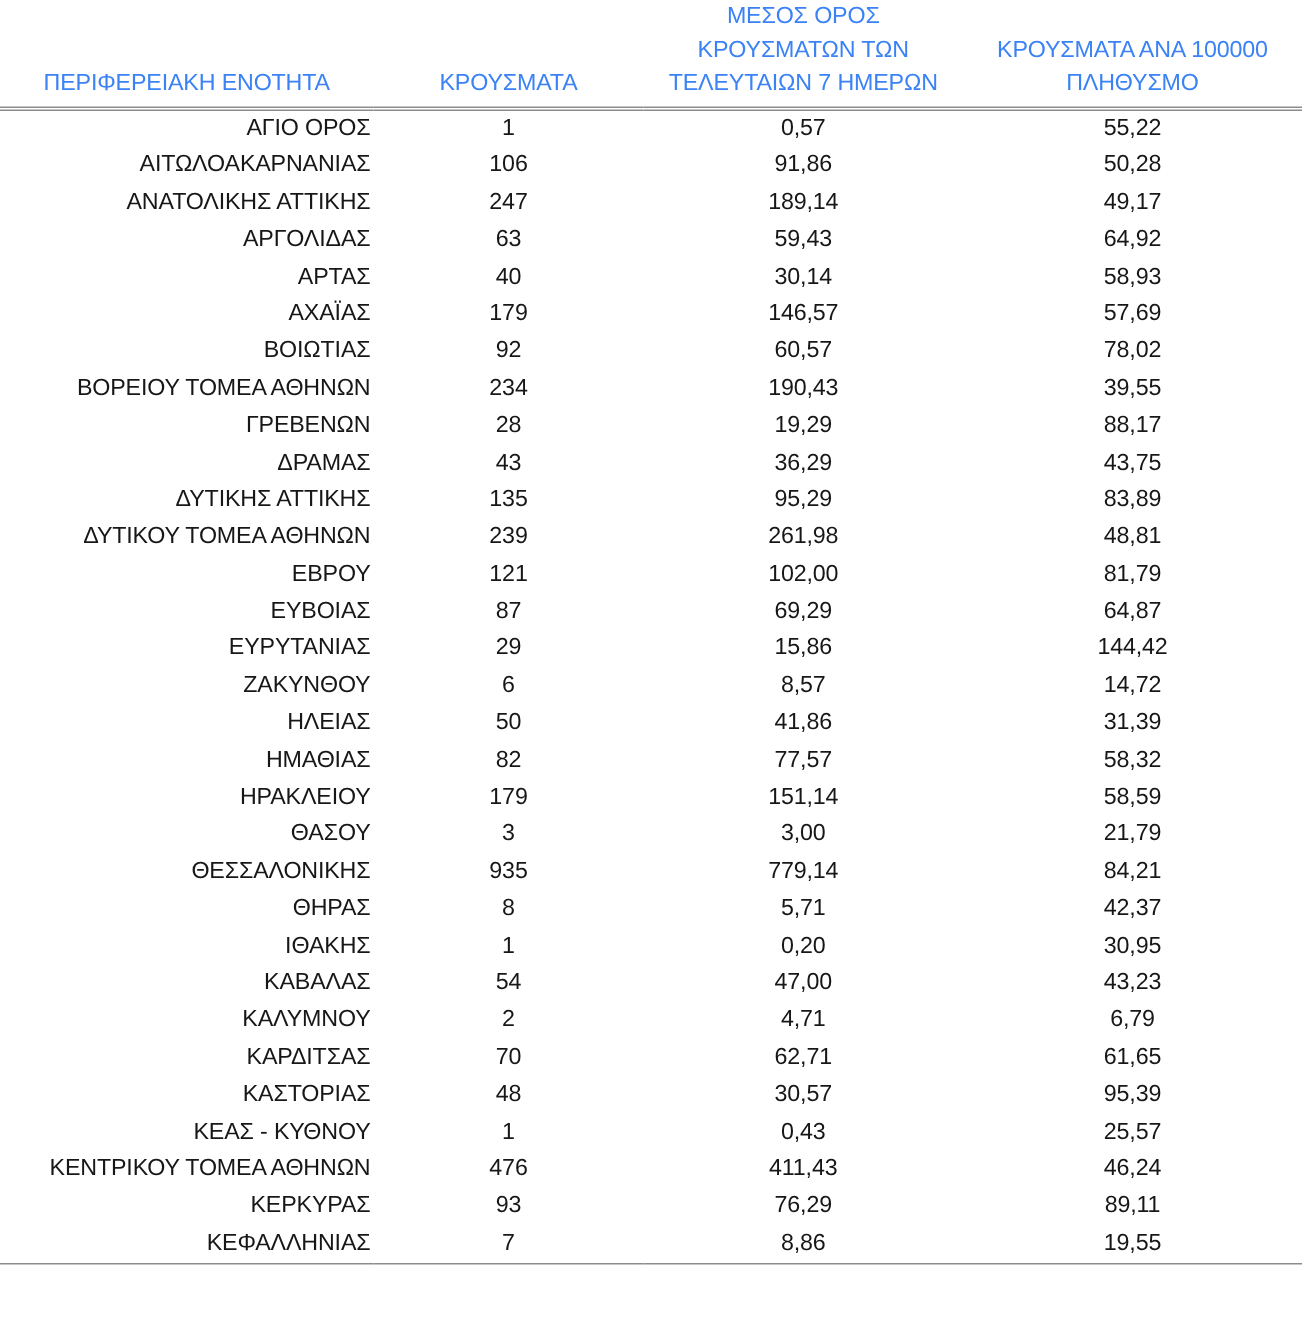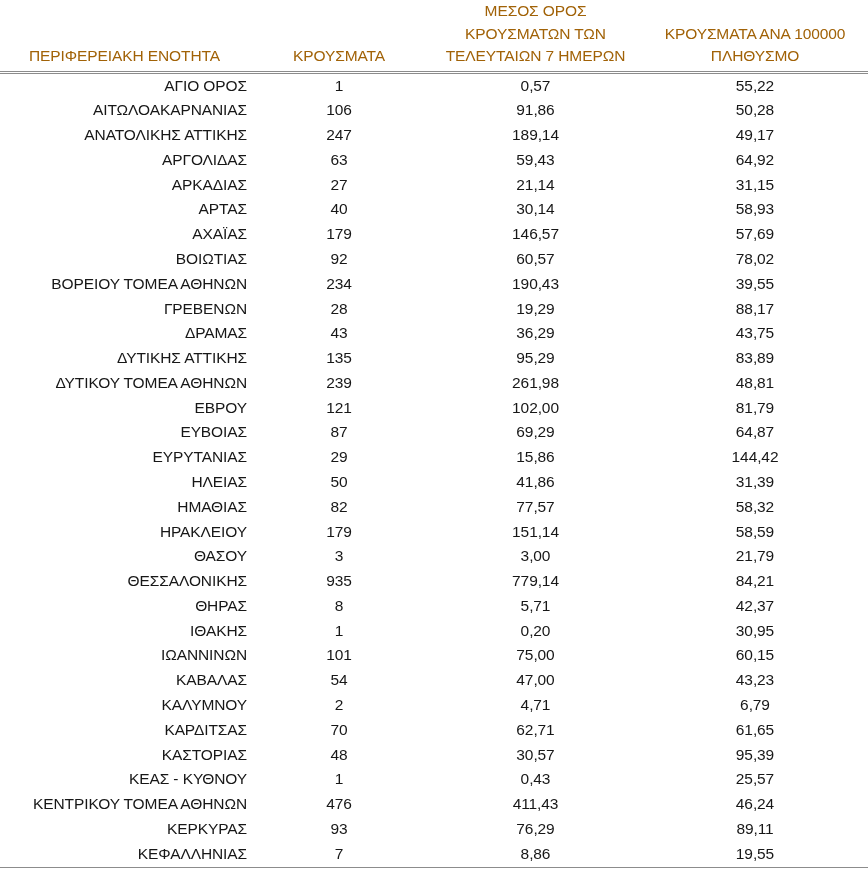--- a/index.html
+++ b/index.html
@@ -34,21 +34,21 @@
 
   thead th {
     font-weight: normal;
     font-size: 15.5px;
     line-height: 22.5px;
     text-align: center;
     vertical-align: bottom;
     padding: 0 2px 3px 2px;
     letter-spacing: -0.1px;
     white-space: pre-line;
-    color: #a16207;
+    color: #3b82f6;
   }
   thead tr.head-row {
     height: 71px;
   }
   
   thead tr.head-row th {
     border-bottom: 3px double #8c8c8c;
     box-shadow: inset 0 -1px 0 0 #ffffff;
   }
 
@@ -110,26 +110,20 @@
           <td class="num">189,14</td>
           <td class="num">49,17</td>
         </tr>
         <tr>
           <td class="region">ΑΡΓΟΛΙΔΑΣ</td>
           <td class="num">63</td>
           <td class="num">59,43</td>
           <td class="num">64,92</td>
         </tr>
         <tr>
-          <td class="region">ΑΡΚΑΔΙΑΣ</td>
-          <td class="num">27</td>
-          <td class="num">21,14</td>
-          <td class="num">31,15</td>
-        </tr>
-        <tr>
           <td class="region">ΑΡΤΑΣ</td>
           <td class="num">40</td>
           <td class="num">30,14</td>
           <td class="num">58,93</td>
         </tr>
         <tr>
           <td class="region">ΑΧΑΪΑΣ</td>
           <td class="num">179</td>
           <td class="num">146,57</td>
           <td class="num">57,69</td>
@@ -182,20 +176,26 @@
           <td class="num">69,29</td>
           <td class="num">64,87</td>
         </tr>
         <tr>
           <td class="region">ΕΥΡΥΤΑΝΙΑΣ</td>
           <td class="num">29</td>
           <td class="num">15,86</td>
           <td class="num">144,42</td>
         </tr>
         <tr>
+          <td class="region">ΖΑΚΥΝΘΟΥ</td>
+          <td class="num">6</td>
+          <td class="num">8,57</td>
+          <td class="num">14,72</td>
+        </tr>
+        <tr>
           <td class="region">ΗΛΕΙΑΣ</td>
           <td class="num">50</td>
           <td class="num">41,86</td>
           <td class="num">31,39</td>
         </tr>
         <tr>
           <td class="region">ΗΜΑΘΙΑΣ</td>
           <td class="num">82</td>
           <td class="num">77,57</td>
           <td class="num">58,32</td>
@@ -224,26 +224,20 @@
           <td class="num">5,71</td>
           <td class="num">42,37</td>
         </tr>
         <tr>
           <td class="region">ΙΘΑΚΗΣ</td>
           <td class="num">1</td>
           <td class="num">0,20</td>
           <td class="num">30,95</td>
         </tr>
         <tr>
-          <td class="region">ΙΩΑΝΝΙΝΩΝ</td>
-          <td class="num">101</td>
-          <td class="num">75,00</td>
-          <td class="num">60,15</td>
-        </tr>
-        <tr>
           <td class="region">ΚΑΒΑΛΑΣ</td>
           <td class="num">54</td>
           <td class="num">47,00</td>
           <td class="num">43,23</td>
         </tr>
         <tr>
           <td class="region">ΚΑΛΥΜΝΟΥ</td>
           <td class="num">2</td>
           <td class="num">4,71</td>
           <td class="num">6,79</td>

